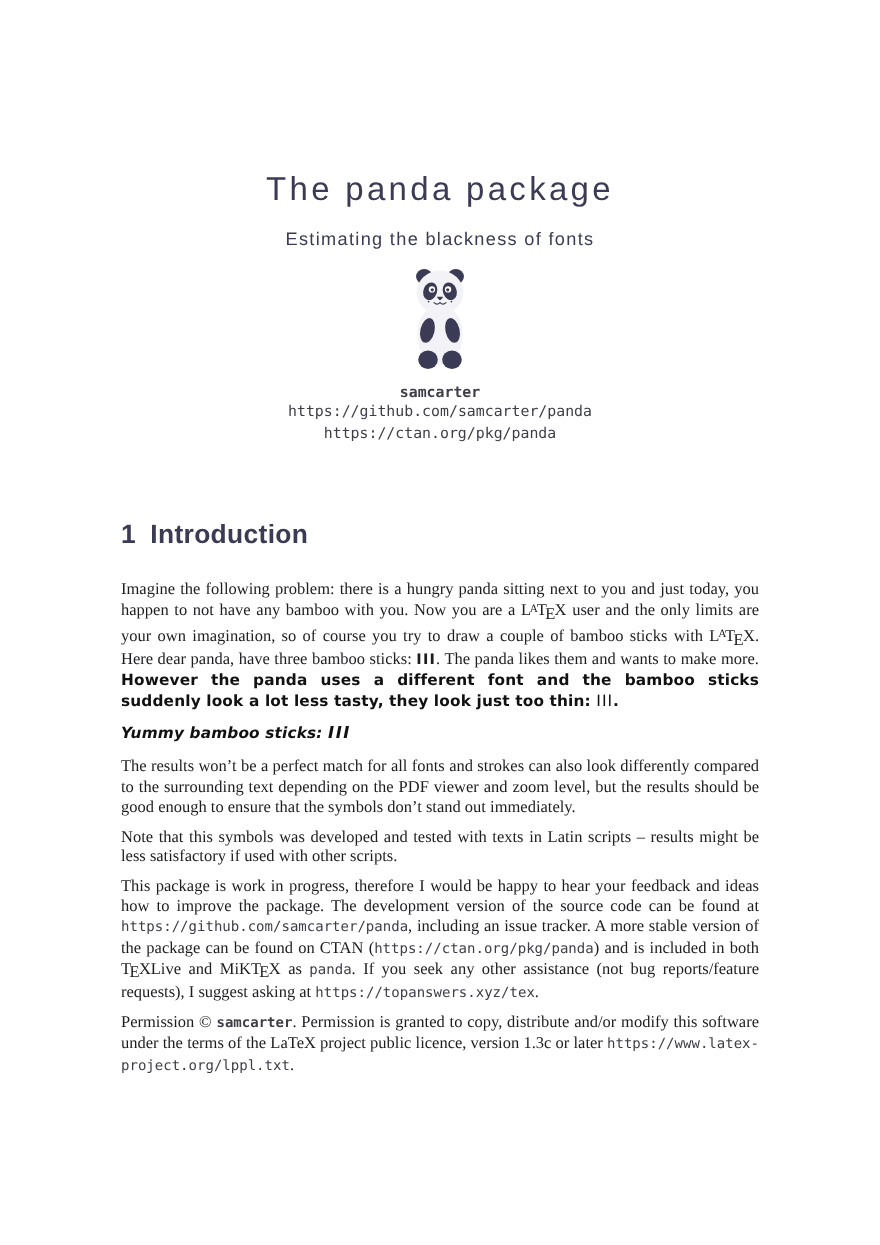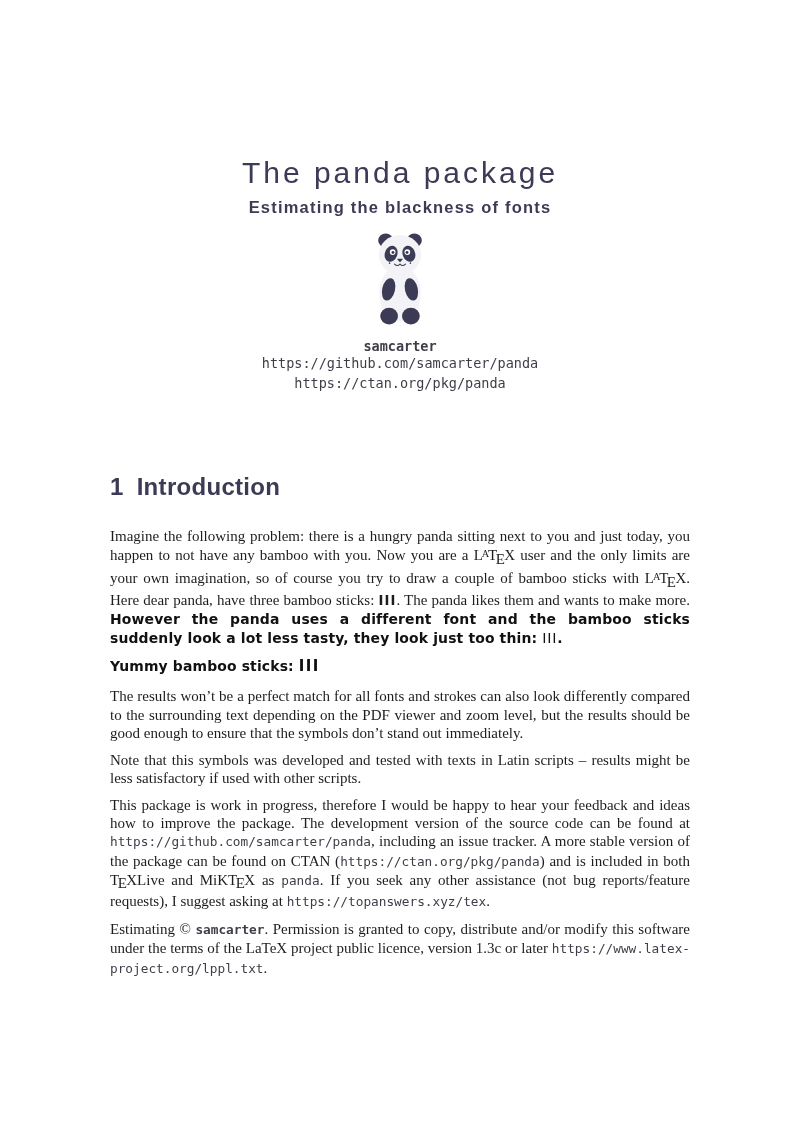--- a/index.html
+++ b/index.html
@@ -22,23 +22,23 @@
   }
   
   .titleblock{ padding-top:156px; text-align:center; }
   .doc-title{
     font-family:"Liberation Sans","DejaVu Sans",sans-serif;
     font-weight:400; font-size:30px; letter-spacing:3px;
     color:var(--heading);
   }
   .doc-subtitle{
     font-family:"Liberation Sans","DejaVu Sans",sans-serif;
-    font-weight:700; font-size:16.5px; letter-spacing:1.2px;
+    font-weight:400; font-size:16.5px; letter-spacing:1.2px;
     color:var(--heading);
-    margin-top:8px;
+    margin-top:19px;
   }
   .panda-wrap{ margin-top:14px; height:95px; }
   .author{
     margin-top:12px;
     font-family:"DejaVu Sans Mono","Liberation Mono",monospace;
     font-weight:bold; font-size:13.5px; color:var(--mono);
   }
   .toplink{
     font-family:"DejaVu Sans Mono","Liberation Mono",monospace;
     font-size:13.5px; line-height:19.5px; color:var(--mono);
@@ -57,20 +57,21 @@
   }
   .section-heading .secnum{ margin-right:13px; }
   .content p{
     font-size:15px; line-height:18.3px;
     text-align:justify;
     margin-bottom:8.5px;
   }
   .yummy{
     margin:10px 0 12px 0 !important;
     text-align:left !important;
+    font-style:italic;
   }
   
   .seg-plain{}
   .seg-sup{ font-size:0.68em; vertical-align:0.34em; margin:0 -0.11em 0 -0.11em; }
   .seg-sub{ vertical-align:-0.21em; margin:0 -0.04em 0 -0.10em; }
   .seg-mono{
     font-family:"DejaVu Sans Mono","Liberation Mono",monospace;
     font-size:0.85em; color:var(--mono);
   }
   .seg-monobold{
@@ -155,20 +156,20 @@
   <section class="content">
     <h2 class="section-heading">
       <span class="secnum">1</span><span>Introduction</span>
     </h2>
 
     <p><span class="seg-plain">Imagine the following problem: there is a hungry panda sitting next to you and just today, you happen to not have any bamboo with you. Now you are a </span><span class="seg-plain">L</span><span class="seg-sup">A</span><span class="seg-plain">T</span><span class="seg-sub">E</span><span class="seg-plain">X</span><span class="seg-plain"> user and the only limits are your own imagination, so of course you try to draw a couple of bamboo sticks with </span><span class="seg-plain">L</span><span class="seg-sup">A</span><span class="seg-plain">T</span><span class="seg-sub">E</span><span class="seg-plain">X</span><span class="seg-plain">. Here dear panda, have three bamboo sticks: </span><span class="seg-sticks">III</span><span class="seg-plain">. The panda likes them and wants to make more. </span><span class="seg-bold2">However the panda uses a different font and the bamboo sticks suddenly look a lot less tasty, they look just too thin: </span><span class="seg-sticksthin">III</span><span class="seg-bold2">.</span></p>
     <p class="yummy"><span class="seg-bold2">Yummy bamboo sticks: </span><span class="seg-sticksbold">III</span></p>
     <p><span class="seg-plain">The results won’t be a perfect match for all fonts and strokes can also look differently compared to the surrounding text depending on the PDF viewer and zoom level, but the results should be good enough to ensure that the symbols don’t stand out immediately.</span></p>
     <p><span class="seg-plain">Note that this symbols was developed and tested with texts in Latin scripts – results might be less satisfactory if used with other scripts.</span></p>
     <p><span class="seg-plain">This package is work in progress, therefore I would be happy to hear your feedback and ideas how to improve the package. The development version of the source code can be found at </span><span class="seg-mono">https://github.com/samcarter/panda</span><span class="seg-plain">, including an issue tracker. A more stable version of the package can be found on CTAN (</span><span class="seg-mono">https://ctan.org/pkg/panda</span><span class="seg-plain">) and is included in both T</span><span class="seg-sub">E</span><span class="seg-plain">XLive and MiKT</span><span class="seg-sub">E</span><span class="seg-plain">X as </span><span class="seg-mono">panda</span><span class="seg-plain">. If you seek any other assistance (not bug reports/feature requests), I suggest asking at </span><span class="seg-mono">https://topanswers.xyz/tex</span><span class="seg-plain">.</span></p>
-    <p><span class="seg-plain">Estimating © </span><span class="seg-monobold">samcarter</span><span class="seg-plain">. Permission is granted to copy, distribute and/or modify this software under the terms of the LaTeX project public licence, version 1.3c or later </span><span class="seg-mono">https://www.latex-project.org/lppl.txt</span><span class="seg-plain">.</span></p>
+    <p><span class="seg-plain">Permission © </span><span class="seg-monobold">samcarter</span><span class="seg-plain">. Permission is granted to copy, distribute and/or modify this software under the terms of the LaTeX project public licence, version 1.3c or later </span><span class="seg-mono">https://www.latex-project.org/lppl.txt</span><span class="seg-plain">.</span></p>
   </section>
 
   <footer class="footer">
     <span>1</span>
   </footer>
 
 </div>
 
 </body></html>

